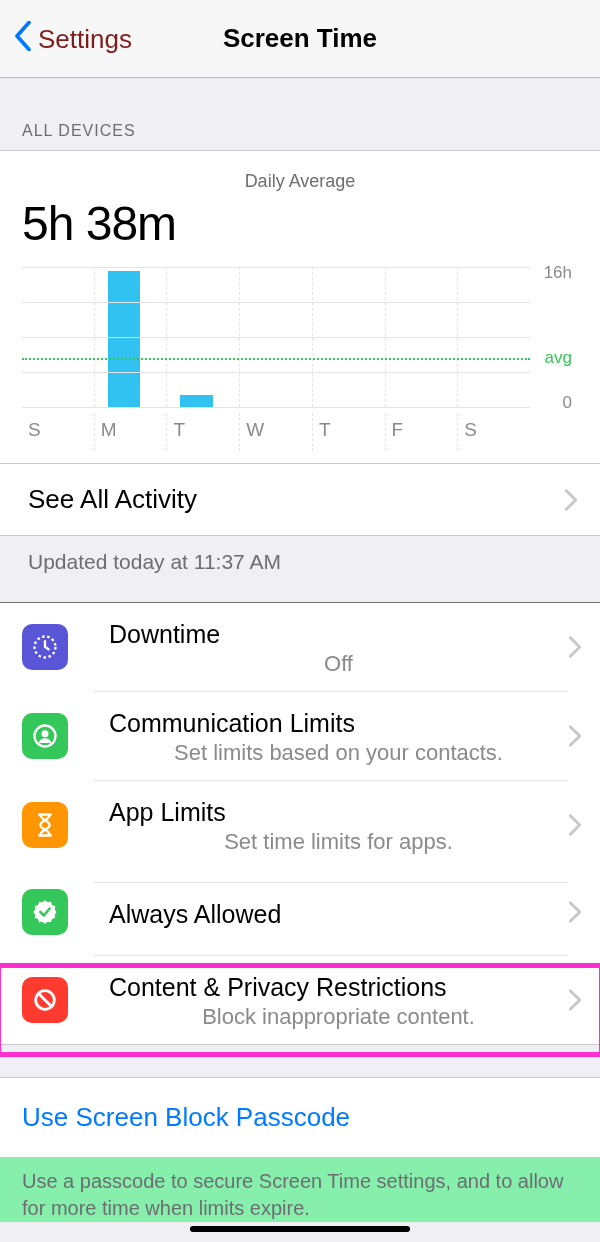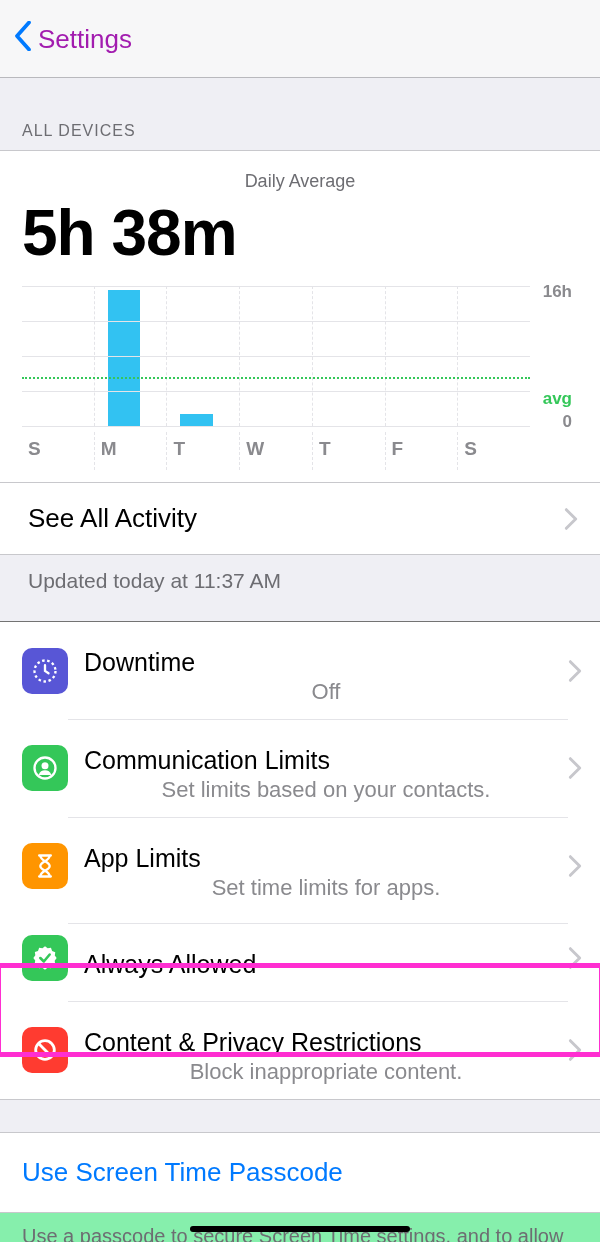--- a/index.html
+++ b/index.html
@@ -1,33 +1,33 @@
 <!DOCTYPE html>
 <html><head>
 <meta charset="utf-8">
 <style>
   * { box-sizing: border-box; margin: 0; padding: 0; }
   html, body { width: 600px; height: 1242px; font-family: -apple-system, "Helvetica Neue", Arial, sans-serif; background:#efeff4; color:#000; }
   body { position: relative; }
 
   
   .navbar { height: 78px; background:#f7f7f8; border-bottom:1px solid #b9b9bd; display:flex; align-items:center; justify-content:center; position:relative; }
-  .nav-back { position:absolute; left:14px; top:0; height:78px; display:flex; align-items:center; color:#a21caf; font-size:26px; }
+  .nav-back { position:absolute; left:14px; top:0; height:78px; display:flex; align-items:center; color:#7f1d1d; font-size:26px; }
   .nav-back svg { width:18px; height:30px; margin-right:6px; }
   .nav-title { font-size:26px; font-weight:600; }
 
   .section-header { padding: 44px 22px 10px 22px; font-size:16px; color:#6d6d72; letter-spacing:1px; text-transform:uppercase; background:#efeff4; border-bottom:1px solid #c8c8cc;}
 
   .card { background:#fff; }
   .card-inner { padding: 20px 22px 12px 22px; }
   .da-label { font-size:18px; color:#6d6d72;text-align:center; }
-  .da-value { font-size:64px; font-weight:700; letter-spacing:-1px; margin-top:4px; }
+  .da-value { font-size:48px; font-weight:400; letter-spacing:-1px; margin-top:4px; }
 
   
-  .chart-wrap { position:relative; margin-top:16px;font-weight:bold; }
+  .chart-wrap { position:relative; margin-top:16px; }
   .chart-area { position:relative; height:140px; margin-right:48px; }
   .gridline { position:absolute; left:0; right:0; height:1px; background:#e4e4e8; }
   .avg-line { position:absolute; left:0; right:0; height:0; border-top:2px dotted #34c759; }
   .y-label { position:absolute; right:6px; font-size:17px; color:#8a8a8e; text-align:left; }
   .y-avg { color:#34c759; }
   .chart-cols { position:absolute; left:0; right:0; top:0; bottom:0; display:flex; }
   .col { flex:1; position:relative; border-left:1px dashed #e4e4e8; }
   .col:first-child { border-left:none; }
   .bar { position:absolute; bottom:0; left:18%; width:45%; background:#32c2f2; }
   .xaxis { display:flex; margin-right:48px; margin-top:6px; }
@@ -36,21 +36,21 @@
 
   .sep-full { height:1px; background:#c8c8cc; }
   .see-all { display:flex; align-items:center; justify-content:space-between; padding:20px 22px 20px 28px; font-size:26px; }
   .chev { color:#c7c7cc; }
   .chev svg { width:14px; height:24px; display:block; }
 
   .updated { background:#efeff4; padding:14px 22px 28px 28px; color:#6d6d72; font-size:21px; border-top:1px solid #c8c8cc; border-bottom:1px solid #737373;}
 
   .list { background:#fff; }
   .row { display:flex; align-items:center; padding:14px 18px 14px 22px; position:relative; min-height:86px; }
-  .row-body { flex:1; padding-left:16px; border-top:1px solid #e4e4e8; padding-top:26px; margin-top:-14px; padding-bottom:14px; margin-bottom:-14px;}
+  .row-body { flex:1; padding-left:16px; border-top:1px solid #e4e4e8; padding-top:17px; margin-top:-14px; padding-bottom:14px; margin-bottom:-14px;margin-left:25px;}
   .row:first-child .row-body { border-top:none; }
   .row-title { font-size:25px; }
   .row-sub { font-size:22px; color:#8a8a8e; margin-top:2px;text-align:center; }
   .icon-sq { width:46px; height:46px; border-radius:10px; display:flex; align-items:center; justify-content:center; flex-shrink:0; }
   .ic-purple{background:#5856d6;} .ic-orange{background:#ff9500;} .ic-green{background:#34c759;} .ic-red{background:#ff3b30;}
   .icon-sq svg { width:28px; height:28px; }
   .highlight { position:absolute; border:5px solid #ff2ed1; pointer-events:none; }
 
   .pass-section { background:#fff; padding:24px 22px; border-top:1px solid #c8c8cc; border-bottom:1px solid #c8c8cc; margin-top:32px;}
   .pass-link { color:#007aff; font-size:26px; }
@@ -63,20 +63,21 @@
 
 <div class="navbar">
   <div class="nav-back">
     <span>
       <svg viewBox="0 0 12 20">
           <polyline points="10,1 2,10 10,19" fill="none" stroke="#007aff" stroke-width="2.5" stroke-linecap="round" stroke-linejoin="round"></polyline>
         </svg>
     </span>
     <span>Settings</span>
   </div>
+  <div class="nav-title">Screen Time</div>
 </div>
 
 <div class="section-header">ALL DEVICES</div>
 
 <div class="card">
   <div class="card-inner">
     <div class="da-label">Daily Average</div>
     <div class="da-value">5h 38m</div>
 
     <div class="chart-wrap">
@@ -96,21 +97,21 @@
             <div class="col"></div>
           </div>
       <div class="gridline" style="top: 0px;"></div>
           <div class="gridline" style="top: 35px;"></div>
           <div class="gridline" style="top: 70px;"></div>
           <div class="gridline" style="top: 105px;"></div>
           <div class="gridline" style="top: 140px;"></div>
           <div class="avg-line" style="top: 90.7375px;"></div>
         </div>
       <div class="y-label" id="ymax" style="top:-4px;">16h</div>
-      <div class="y-label y-avg" id="yavg" style="top: 80.7375px; margin-top: 22px;">avg</div>
+      <div class="y-label y-avg" id="yavg" style="top: 80.7375px;">avg</div>
       <div class="y-label" id="yzero" style="top:126px;">0</div>
       <div class="xaxis" id="xaxis">
           <div class="xcell">S</div>
           <div class="xcell">M</div>
           <div class="xcell">T</div>
           <div class="xcell">W</div>
           <div class="xcell">T</div>
           <div class="xcell">F</div>
           <div class="xcell">S</div>
         </div>
@@ -217,19 +218,19 @@
     <span class="chev">
         <svg viewBox="0 0 12 20">
           <polyline points="2,2 10,10 2,18" fill="none" stroke="#c7c7cc" stroke-width="2.5" stroke-linecap="round" stroke-linejoin="round"></polyline>
         </svg>
       </span>
   </div>
 
 </div>
 
 <div class="pass-section">
-  <span class="pass-link">Use Screen Time Passcode</span>
+  <span class="pass-link">Use Screen Block Passcode</span>
 </div>
 <div class="foot-note">Use a passcode to secure Screen Time settings, and to allow for more time when limits expire.</div>
 
 <div class="highlight" id="hl" style="left: -4px; top: 963px; width: 608px; height: 94px;"></div>
 
 <div class="home-ind"></div>
 
 </body></html>

